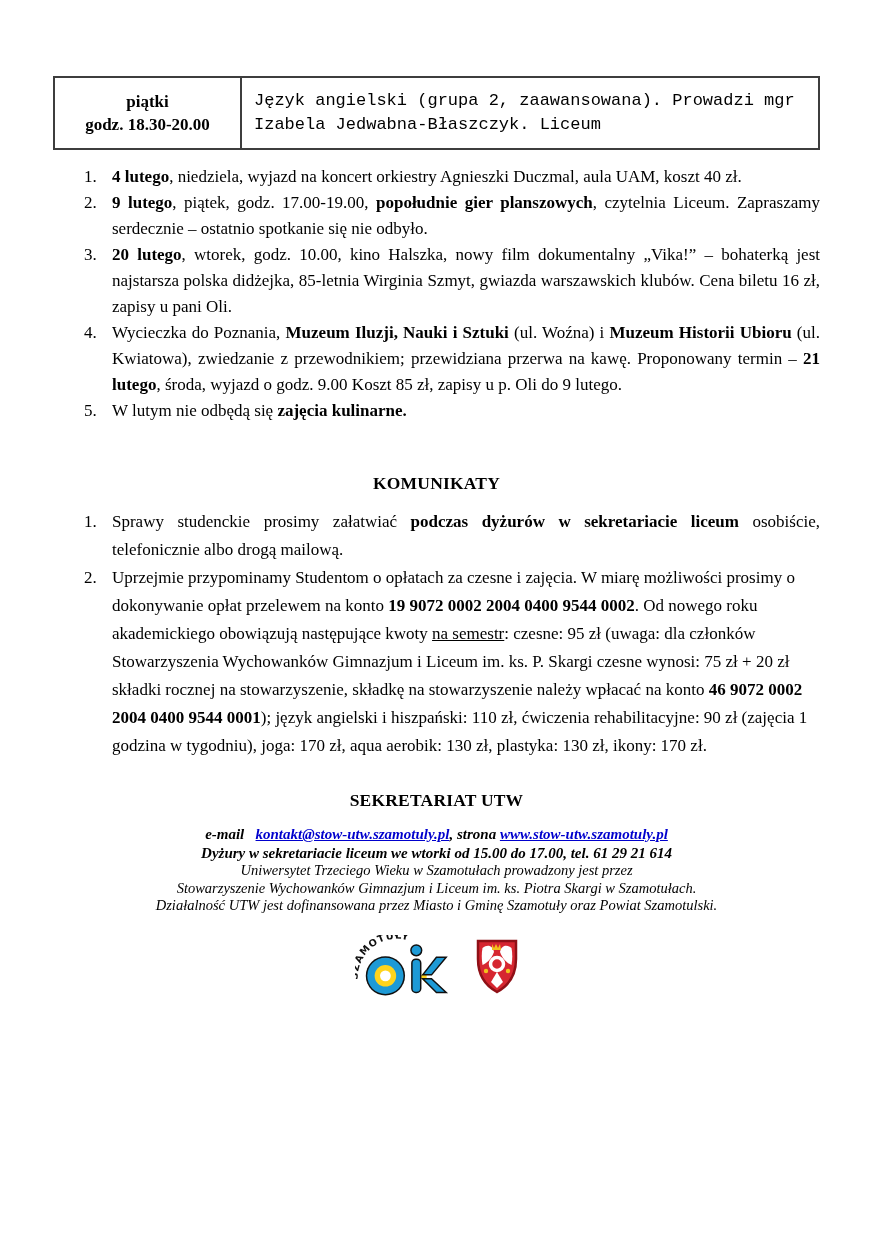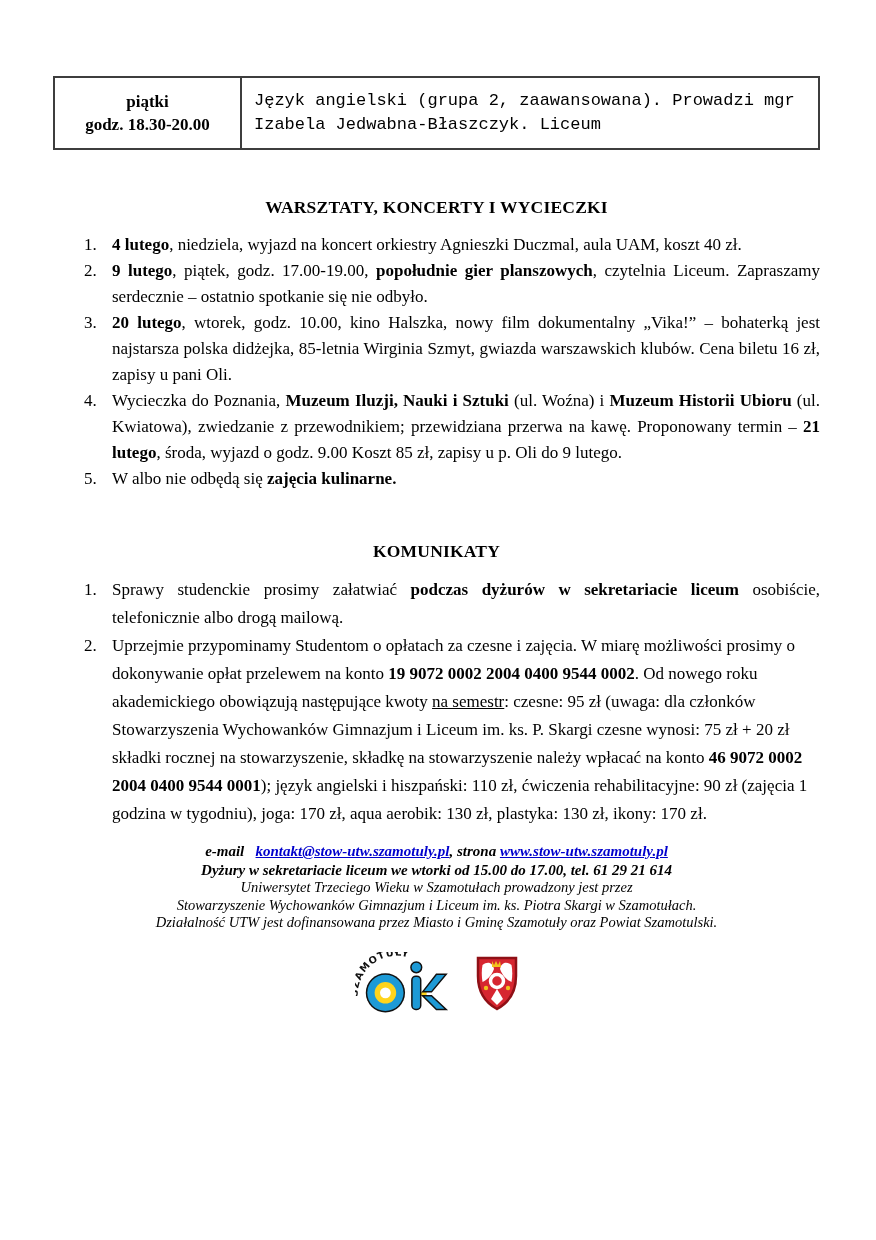--- a/index.html
+++ b/index.html
@@ -72,35 +72,35 @@
         <tr>
       <td class="time-cell">
         <div>piątki</div>
         <div>godz. 18.30-20.00</div>
       </td>
       <td class="desc-cell">Język angielski (grupa 2, zaawansowana). Prowadzi mgr Izabela Jedwabna-Błaszczyk. Liceum</td>
     </tr>
   </tbody>
     </table>
 
-  <h2 class="section-heading h-warsztaty">WARSZTATY, KONCERTY I WYCIECZKI</h2>
   <ol class="rich-list warsztaty">
       <li><span class="seg-b ">4 lutego</span><span class="">, niedziela, wyjazd na koncert orkiestry Agnieszki Duczmal, aula UAM, koszt 40 zł.</span></li>
       <li class="justify"><span class="seg-b ">9 lutego</span><span class="">, piątek, godz. 17.00-19.00, </span><span class="seg-b ">popołudnie gier planszowych</span><span class="">, czytelnia Liceum. Zapraszamy serdecznie – ostatnio spotkanie się nie odbyło.</span></li>
       <li class="justify"><span class="seg-b ">20 lutego</span><span class="">, wtorek, godz. 10.00, kino Halszka, nowy film dokumentalny „Vika!” – bohaterką jest najstarsza polska didżejka, 85-letnia Wirginia Szmyt, gwiazda warszawskich klubów. Cena biletu 16 zł, zapisy u pani Oli.</span></li>
       <li class="justify"><span class="">Wycieczka do Poznania, </span><span class="seg-b ">Muzeum Iluzji, Nauki i Sztuki</span><span class=""> (ul. Woźna) i </span><span class="seg-b ">Muzeum Historii Ubioru</span><span class=""> (ul. Kwiatowa), zwiedzanie z przewodnikiem; przewidziana przerwa na kawę. Proponowany termin – </span><span class="seg-b ">21 lutego</span><span class="">, środa, wyjazd o godz. 9.00 Koszt 85 zł, zapisy u p. Oli do 9 lutego.</span></li>
-      <li><span class="">W albo nie odbędą się </span><span class="seg-b ">zajęcia kulinarne.</span></li>
+      <li><span class="">W lutym nie odbędą się </span><span class="seg-b ">zajęcia kulinarne.</span></li>
     </ol>
 
   <h2 class="section-heading h-komunikaty">KOMUNIKATY</h2>
   <ol class="rich-list komunikaty">
       <li class="justify"><span class="">Sprawy studenckie prosimy załatwiać </span><span class="seg-b ">podczas dyżurów w sekretariacie liceum</span><span class=""> osobiście, telefonicznie albo drogą mailową.</span></li>
       <li><span class="">Uprzejmie przypominamy Studentom o opłatach za czesne i zajęcia. W miarę możliwości prosimy o dokonywanie opłat przelewem na konto </span><span class="seg-b ">19 9072 0002 2004 0400 9544 0002</span><span class="">. Od nowego roku akademickiego obowiązują następujące kwoty </span><span class="seg-u">na semestr</span><span class="">: czesne: 95 zł (uwaga: dla członków Stowarzyszenia Wychowanków Gimnazjum i Liceum im. ks. P. Skargi czesne wynosi: 75 zł + 20 zł składki rocznej na stowarzyszenie, składkę na stowarzyszenie należy wpłacać na konto </span><span class="seg-b ">46 9072 0002 2004 0400 9544 0001</span><span class="">); język angielski i hiszpański: 110 zł, ćwiczenia rehabilitacyjne: 90 zł (zajęcia 1 godzina w tygodniu), joga: 170 zł, aqua aerobik: 130 zł, plastyka: 130 zł, ikony: 170 zł.</span></li>
     </ol>
 
+  <h2 class="section-heading h-sekretariat">SEKRETARIAT UTW</h2>
 
   <div class="footer">
     <div class="email-line"><span class="seg-b ">e-mail&nbsp;&nbsp; </span><a class="link" href="#">kontakt@stow-utw.szamotuly.pl</a><span class="seg-b ">, strona </span><a class="link" href="#">www.stow-utw.szamotuly.pl</a></div>
     <div>
         <div class="line-bold">Dyżury w sekretariacie liceum we wtorki od 15.00 do 17.00, tel. 61 29 21 614</div>
         <div class="line-reg">Uniwersytet Trzeciego Wieku w Szamotułach prowadzony jest przez</div>
         <div class="line-reg">Stowarzyszenie Wychowanków Gimnazjum i Liceum im. ks. Piotra Skargi w Szamotułach.</div>
         <div class="line-reg">Działalność UTW jest dofinansowana przez Miasto i Gminę Szamotuły oraz Powiat Szamotulski.</div>
       </div>
   </div>

